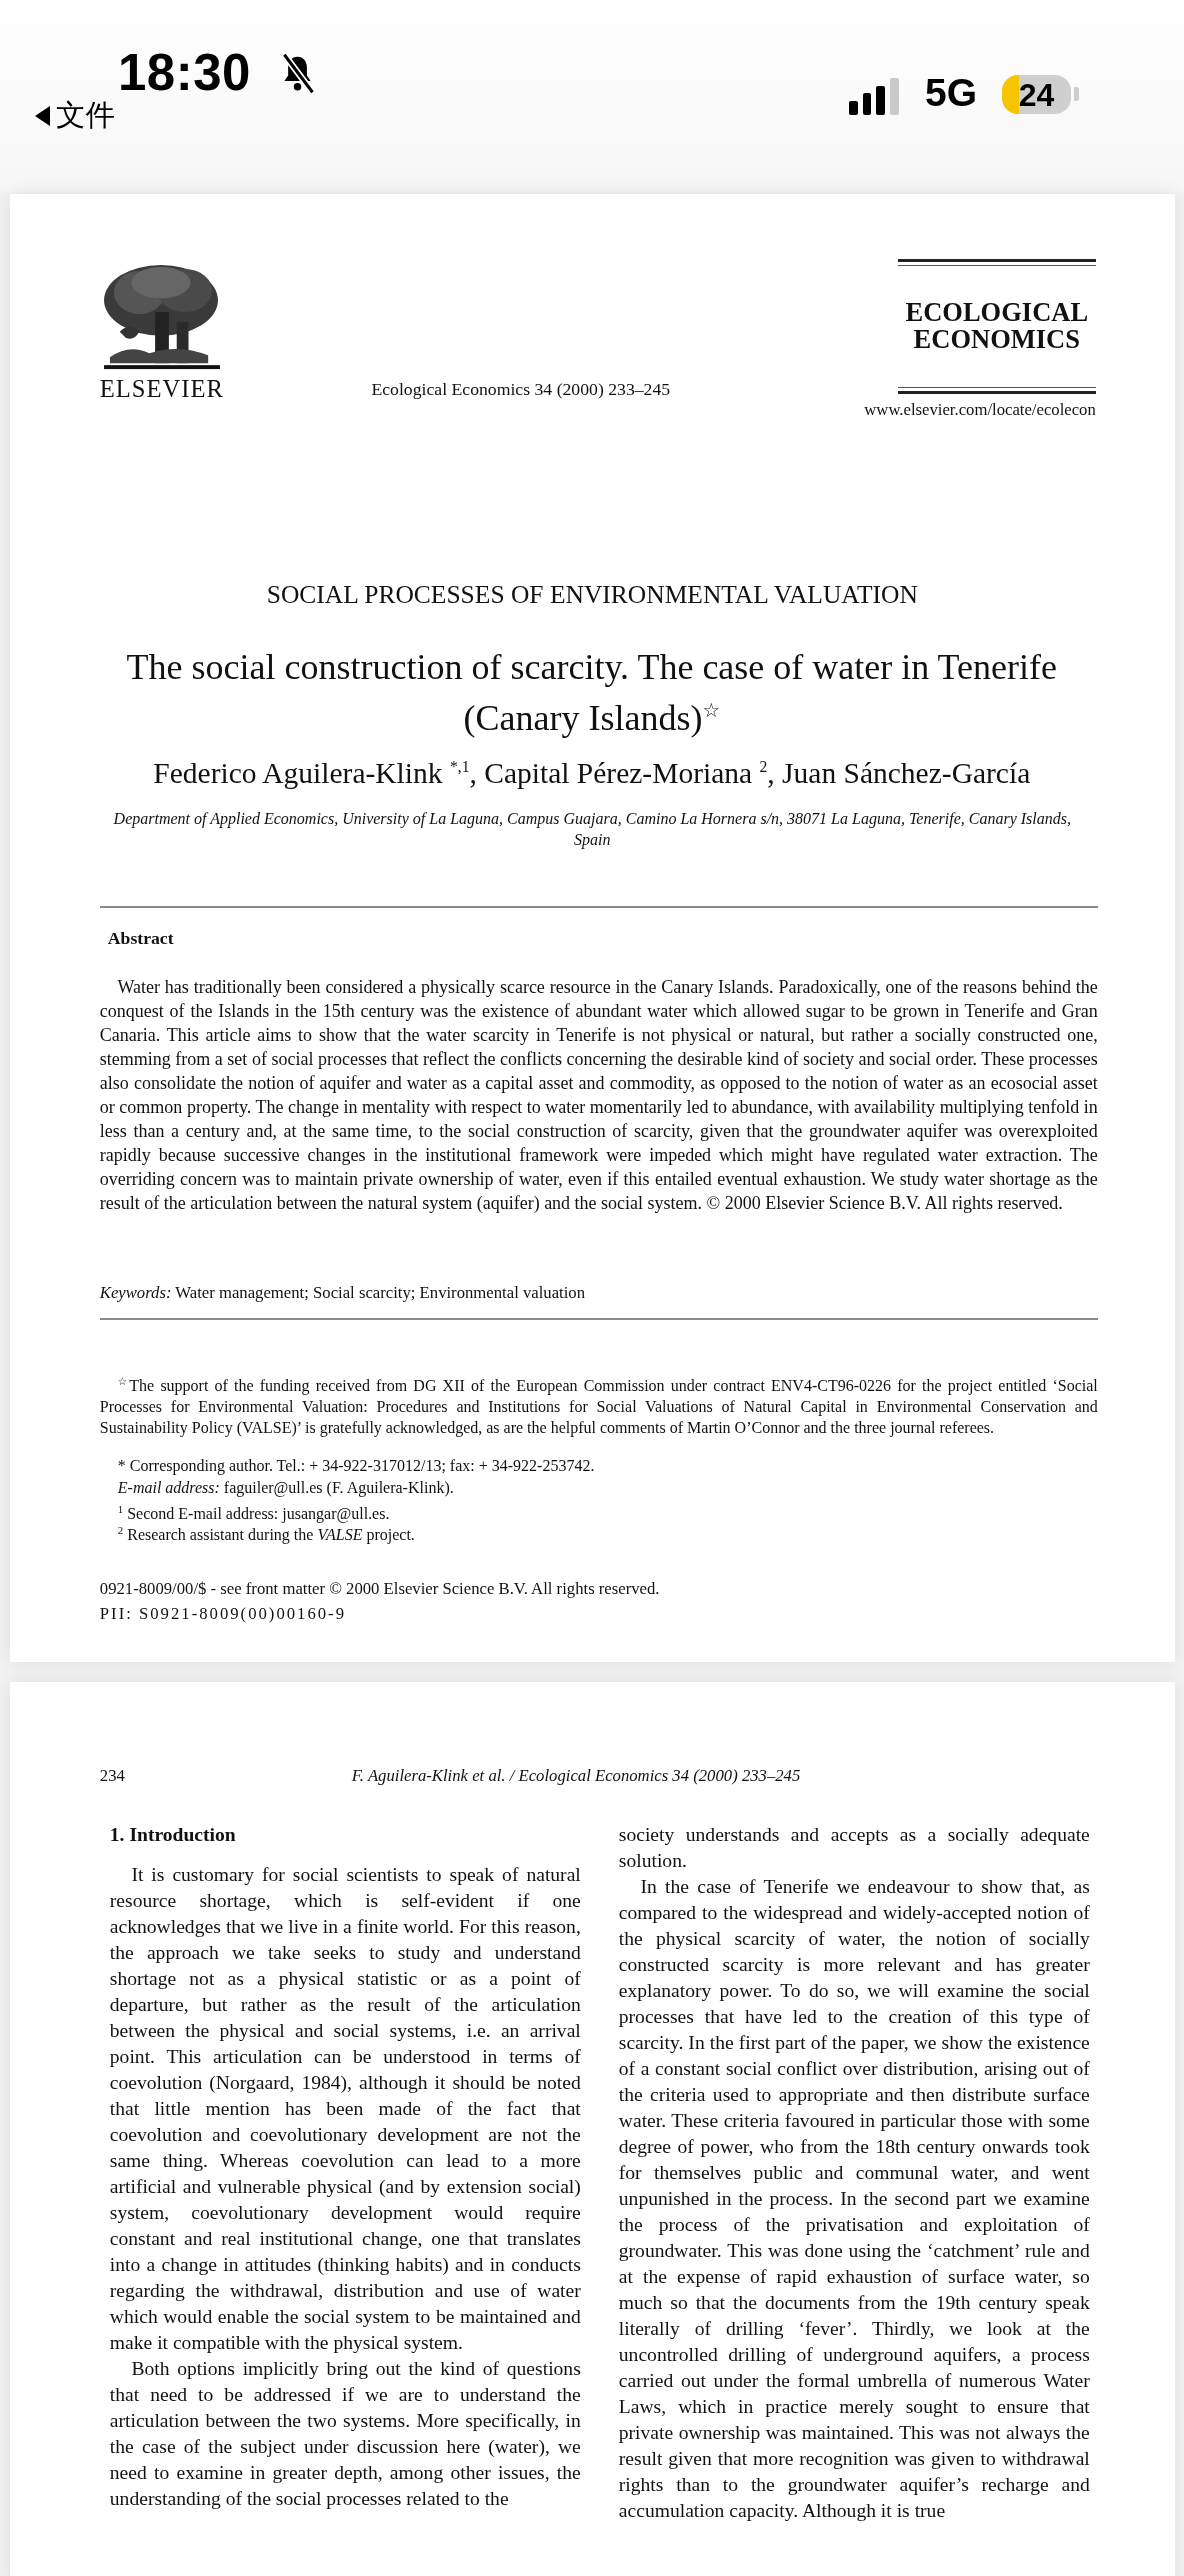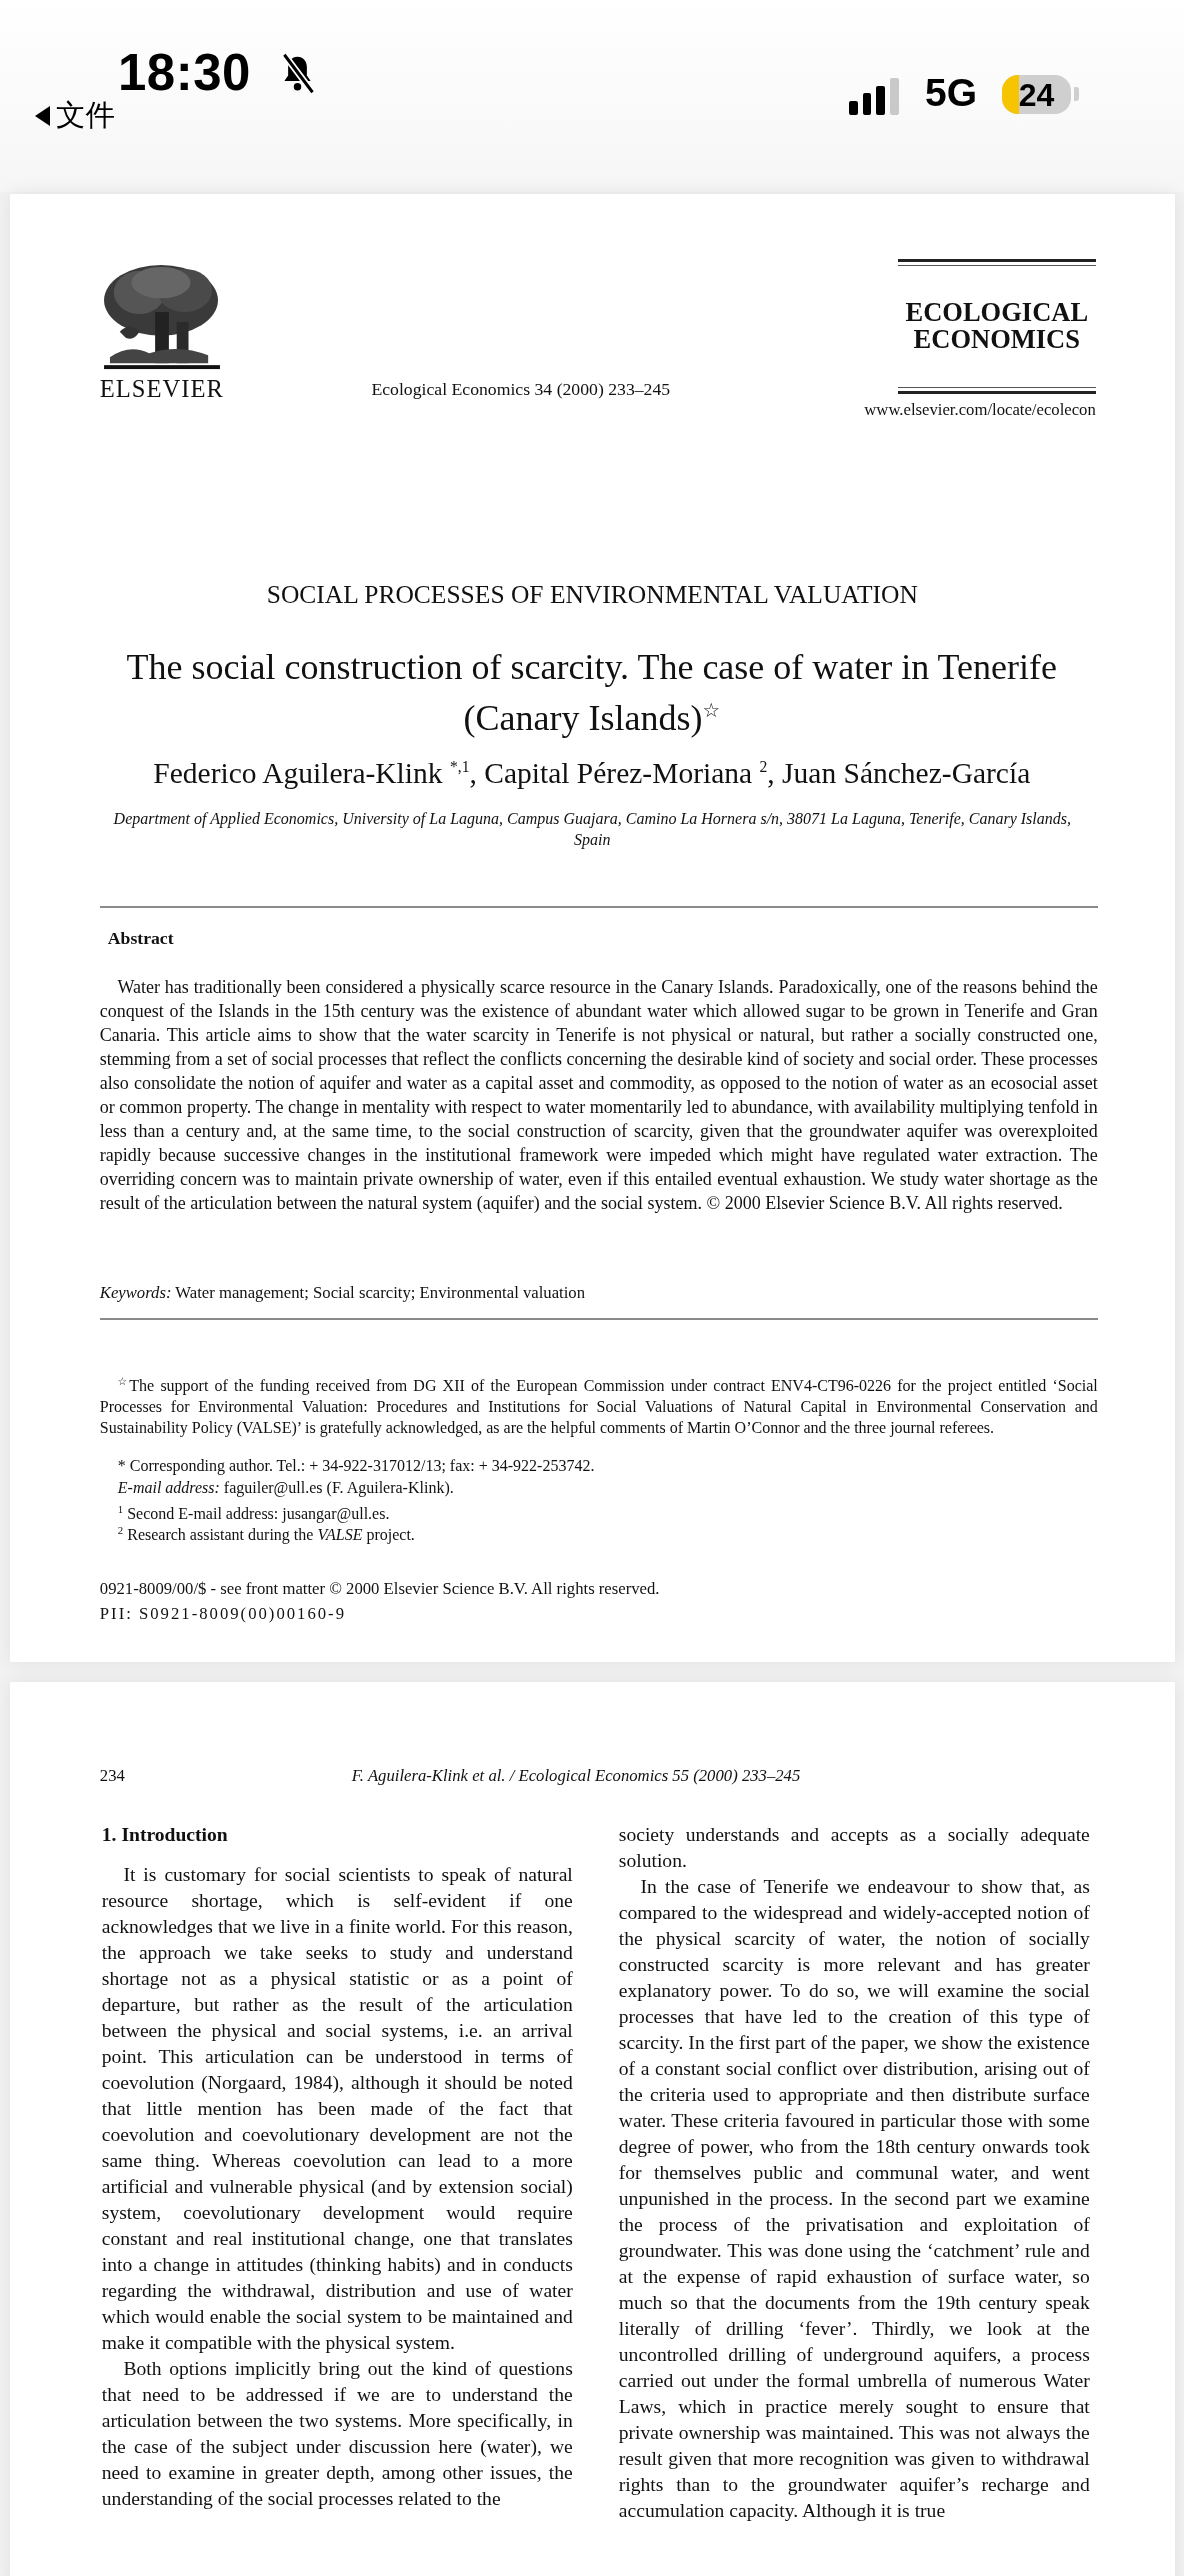--- a/index.html
+++ b/index.html
@@ -47,21 +47,21 @@
   .fn{left:90px;width:998px;font-size:16px;line-height:21px;text-align:justify;}
   .fn1{top:1177px;text-indent:17.7px;}
   .fn-line{left:108px;font-size:16px;line-height:21px;}
   .front{left:90px;font-size:16.7px;}
   .pii{letter-spacing:2px;}
 
   .runhead{left:90px;top:84px;width:998px;font-size:16.7px;}
   .runhead .pg{position:absolute;left:0;top:0;}
   .runhead .rt{position:absolute;left:252px;top:0;font-style:italic;}
   .col{width:471px;font-size:19.6px;line-height:26px;text-align:justify;hyphens:none;}
-  .colL{left:92px;top:140px;}
+  .colL{left:100px;top:140px;}
   .colR{left:609px;top:140px;}
   .sec{font-weight:bold;font-size:19.6px;margin-bottom:13.8px;}
   .col p{margin:0;text-indent:21.6px;}
   .col p.noind{text-indent:0;}
 </style>
 </head>
 <body>
 
 <div class="statusbar">
   <div class="time">18:30</div>
@@ -134,21 +134,21 @@
   <div class="abs fn-line" style="top:1305px"><sup style="font-size:10.8px">1</sup> <span>Second E-mail address: jusangar@ull.es.</span></div>
   <div class="abs fn-line" style="top:1326px"><sup style="font-size:10.8px">2</sup> <span>Research assistant during the</span> <i>VALSE</i> <span>project.</span></div>
 
   <div class="abs front" style="top:1385px">0921-8009/00/$ - see front matter © 2000 Elsevier Science B.V. All rights reserved.</div>
   <div class="abs front pii" style="top:1410px">PII: S0921-8009(00)00160-9</div>
 </div>
 
 <div class="page" id="page2">
   <div class="abs runhead">
     <span class="pg">234</span>
-    <span class="rt">F. Aguilera-Klink et al. / Ecological Economics 55 (2000) 233–245</span>
+    <span class="rt">F. Aguilera-Klink et al. / Ecological Economics 34 (2000) 233–245</span>
   </div>
   <div class="abs col colL">
     <div class="sec">1.  Introduction</div>
     <p>It is customary for social scientists to speak of natural resource shortage, which is self-evident if one acknowledges that we live in a finite world. For this reason, the approach we take seeks to study and understand shortage not as a physical statistic or as a point of departure, but rather as the result of the articulation between the physical and social systems, i.e. an arrival point. This articulation can be understood in terms of coevolution (Norgaard, 1984), although it should be noted that little mention has been made of the fact that coevolution and coevolutionary development are not the same thing. Whereas coevolution can lead to a more artificial and vulnerable physical (and by extension social) system, coevolutionary development would require constant and real institutional change, one that translates into a change in attitudes (thinking habits) and in conducts regarding the withdrawal, distribution and use of water which would enable the social system to be maintained and make it compatible with the physical system.</p>
     <p>Both options implicitly bring out the kind of questions that need to be addressed if we are to understand the articulation between the two systems. More specifically, in the case of the subject under discussion here (water), we need to examine in greater depth, among other issues, the understanding of the social processes related to the</p>
   </div>
   <div class="abs col colR">
     <p class="noind">society understands and accepts as a socially adequate solution.</p>
     <p>In the case of Tenerife we endeavour to show that, as compared to the widespread and widely-accepted notion of the physical scarcity of water, the notion of socially constructed scarcity is more relevant and has greater explanatory power. To do so, we will examine the social processes that have led to the creation of this type of scarcity. In the first part of the paper, we show the existence of a constant social conflict over distribution, arising out of the criteria used to appropriate and then distribute surface water. These criteria favoured in particular those with some degree of power, who from the 18th century onwards took for themselves public and communal water, and went unpunished in the process. In the second part we examine the process of the privatisation and exploitation of groundwater. This was done using the ‘catchment’ rule and at the expense of rapid exhaustion of surface water, so much so that the documents from the 19th century speak literally of drilling ‘fever’. Thirdly, we look at the uncontrolled drilling of underground aquifers, a process carried out under the formal umbrella of numerous Water Laws, which in practice merely sought to ensure that private ownership was maintained. This was not always the result given that more recognition was given to withdrawal rights than to the groundwater aquifer’s recharge and accumulation capacity. Although it is true</p>
   </div>

